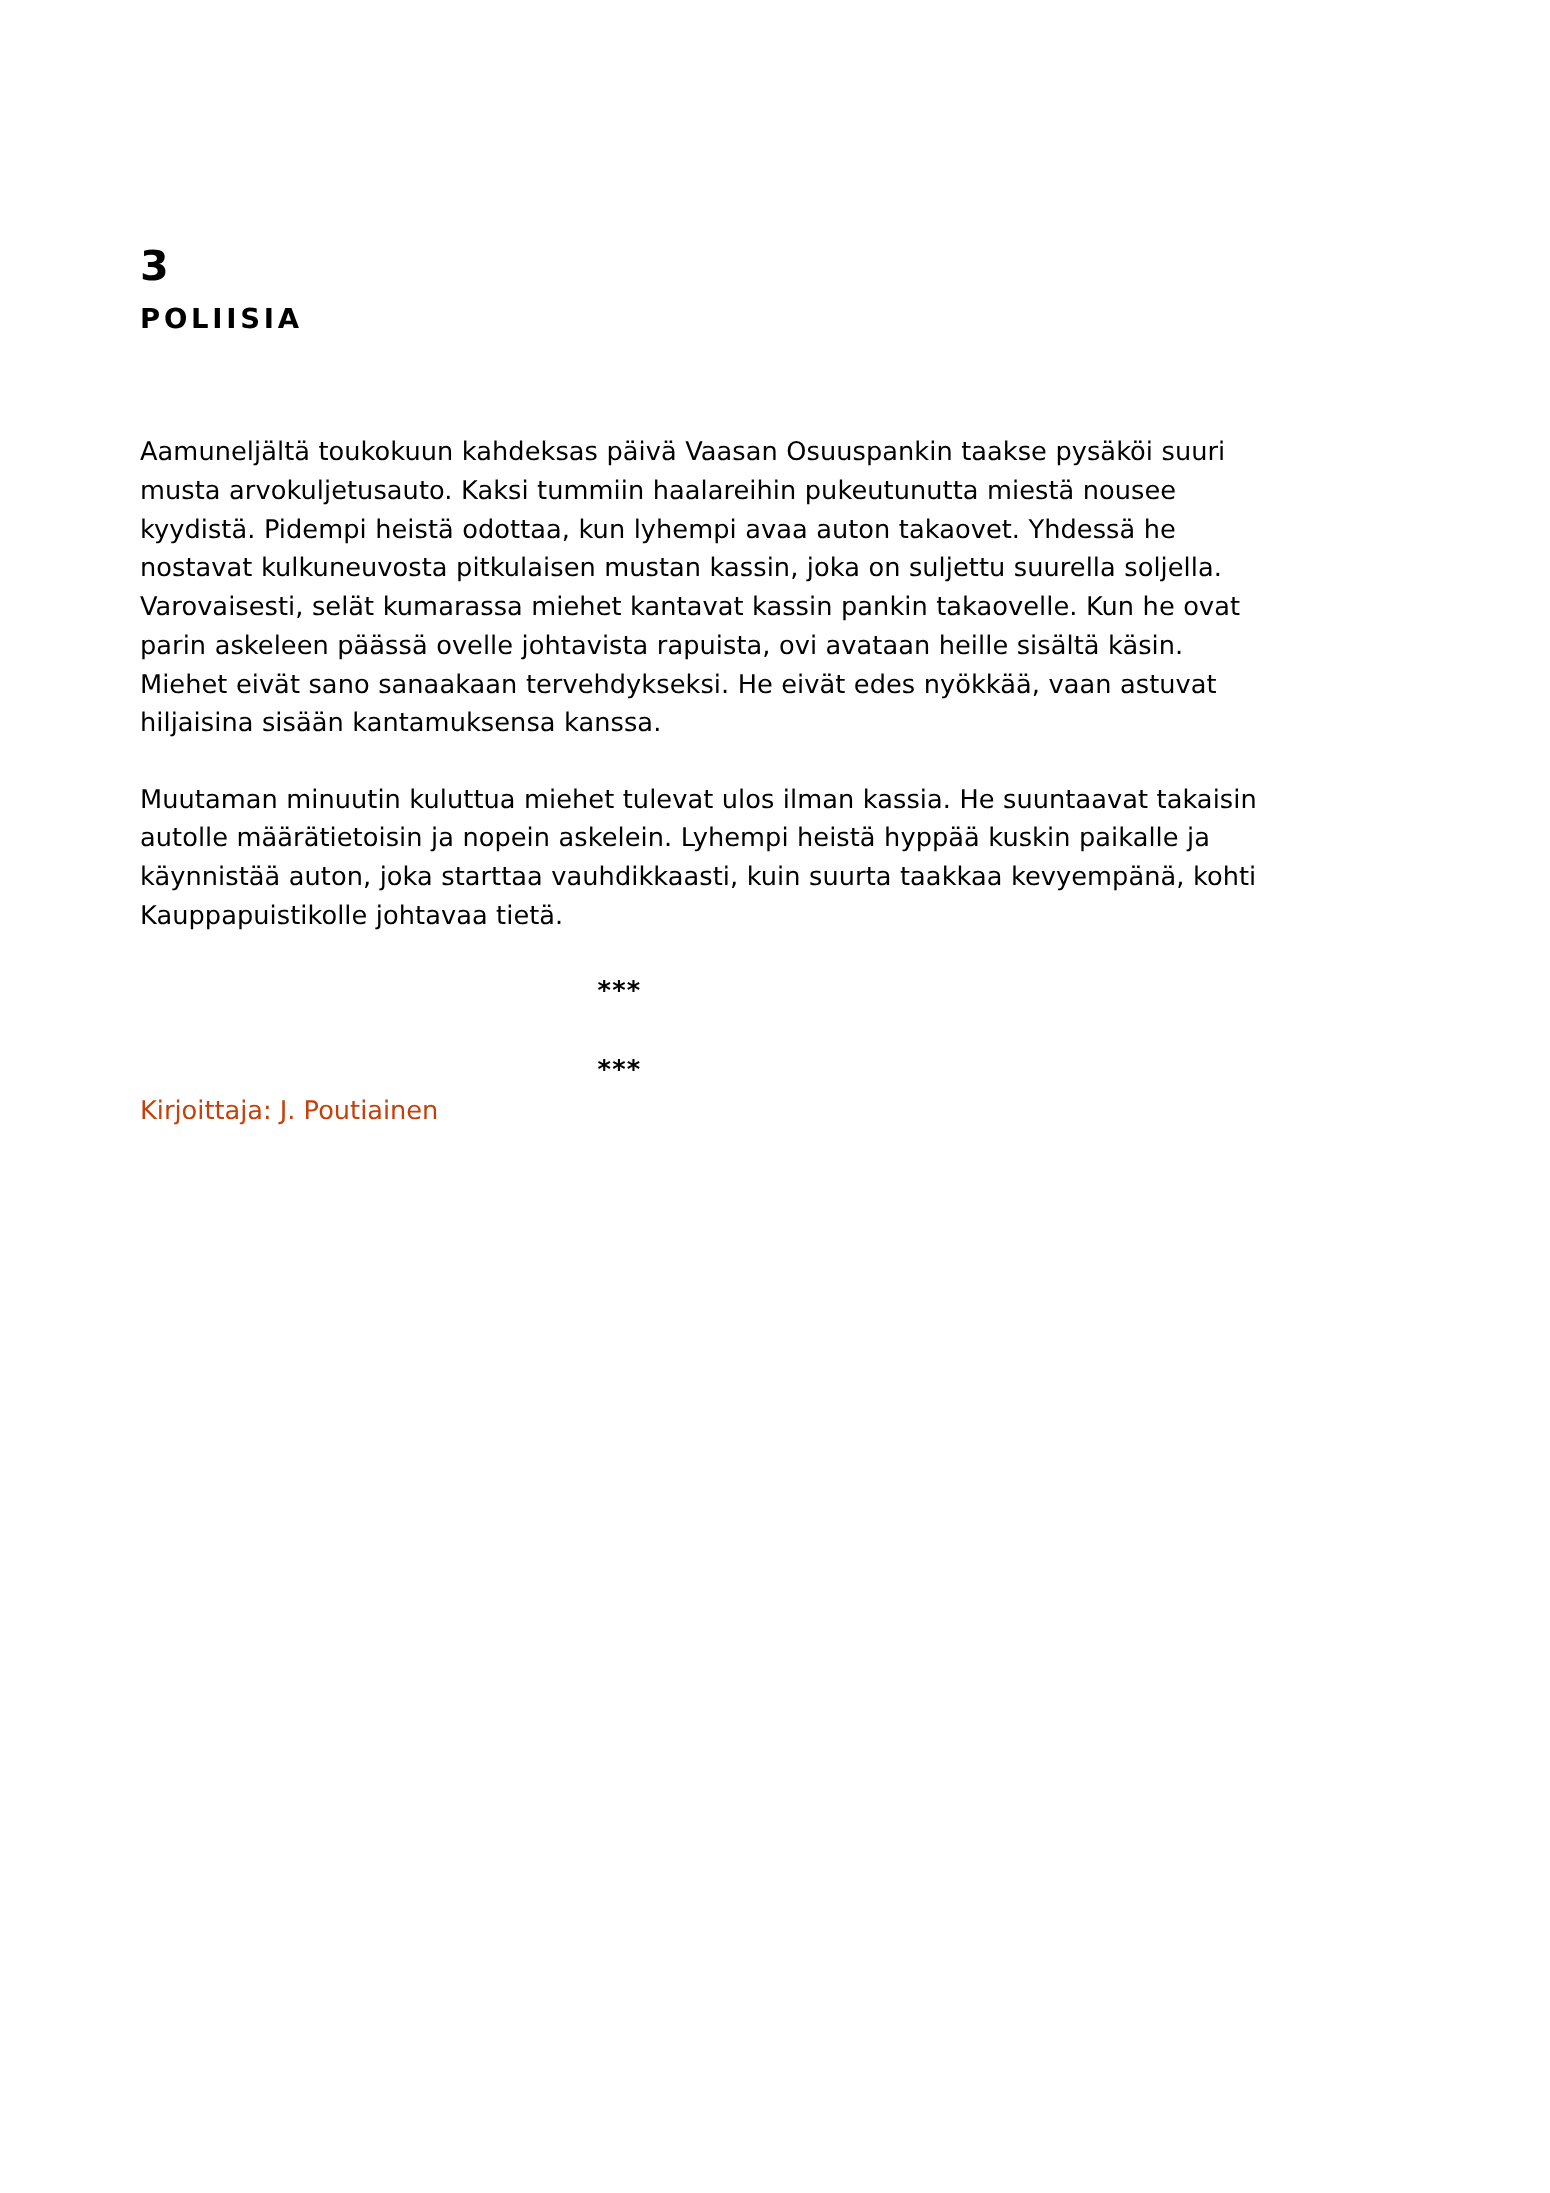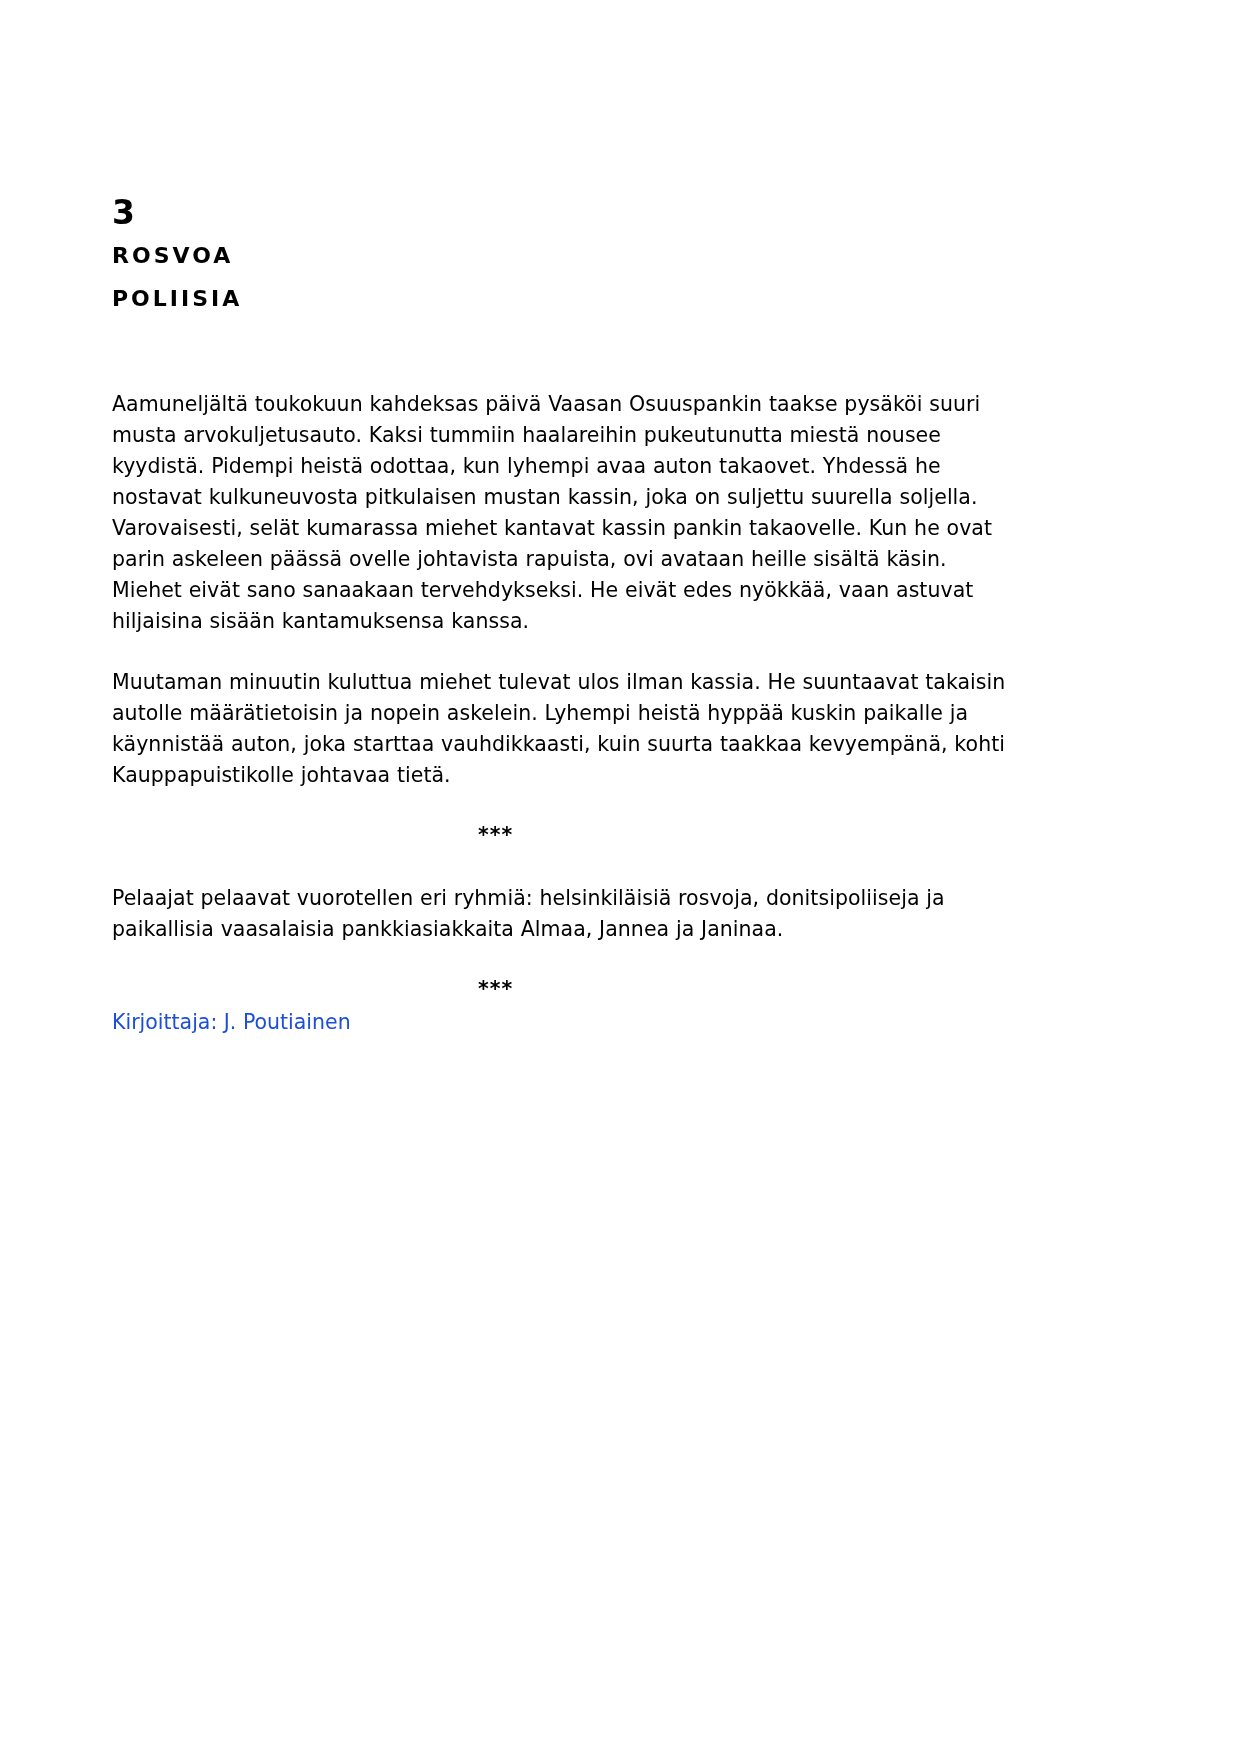--- a/index.html
+++ b/index.html
@@ -84,44 +84,42 @@
   }
   .separator.second {
     margin: 29px 0 2px 0;
   }
 
   .byline {
     font-family: "DejaVu Sans", sans-serif;
     font-size: 20.5px;
     line-height: 31px;
     margin: 0;
-    color: #1d4ed8;
+    color: #c2410c;
   }
 </style>
 </head>
 <body>
 
 <div class="page">
 
   <header class="title-block">
     <div class="chapter-number">3</div>
-    <div class="title-line">ROSVOA</div>
     <div class="title-line">POLIISIA</div>
   </header>
 
   <main class="body-content">
 
     <p class="para">Aamuneljältä toukokuun kahdeksas päivä Vaasan Osuuspankin taakse pysäköi suuri musta arvokuljetusauto. Kaksi tummiin haalareihin pukeutunutta miestä nousee kyydistä. Pidempi heistä odottaa, kun lyhempi avaa auton takaovet. Yhdessä he nostavat kulkuneuvosta pitkulaisen mustan kassin, joka on suljettu suurella soljella. Varovaisesti, selät kumarassa miehet kantavat kassin pankin takaovelle. Kun he ovat parin askeleen päässä ovelle johtavista rapuista, ovi avataan heille sisältä käsin. Miehet eivät sano sanaakaan tervehdykseksi. He eivät edes nyökkää, vaan astuvat hiljaisina sisään kantamuksensa kanssa.</p>
 
     <p class="para tight">Muutaman minuutin kuluttua miehet tulevat ulos ilman kassia. He suuntaavat takaisin autolle määrätietoisin ja nopein askelein. Lyhempi heistä hyppää kuskin paikalle ja käynnistää auton, joka starttaa vauhdikkaasti, kuin suurta taakkaa kevyempänä, kohti Kauppapuistikolle johtavaa tietä.</p>
 
     <div class="separator">***</div>
 
 
-    <p class="para tight">Pelaajat pelaavat vuorotellen eri ryhmiä: helsinkiläisiä rosvoja, donitsipoliiseja ja paikallisia vaasalaisia pankkiasiakkaita Almaa, Jannea ja Janinaa.</p>
 
     <div class="separator second">***</div>
 
     <p class="byline">Kirjoittaja: J. Poutiainen</p>
 
   </main>
 
 </div>
 
 </body></html>

